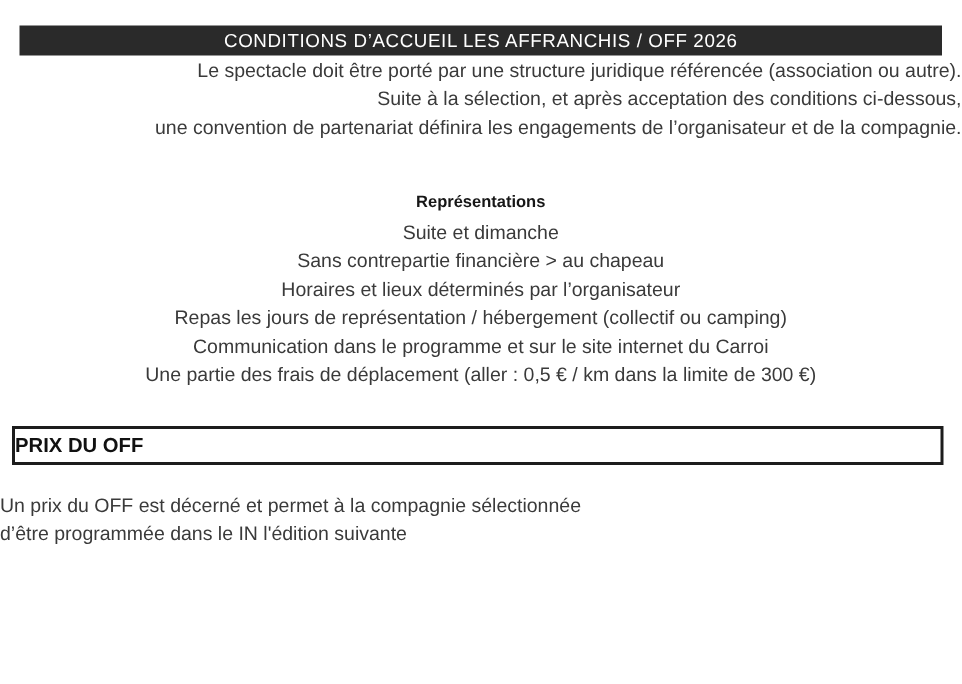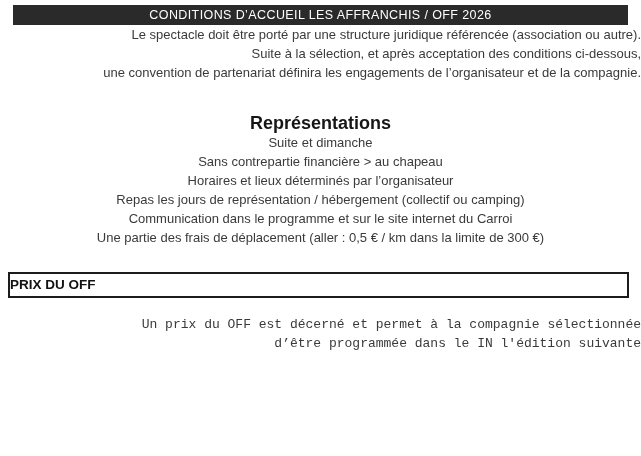--- a/index.html
+++ b/index.html
@@ -8,50 +8,50 @@
     width: 641px;
     height: 456px;
     background: #ffffff;
     font-family: "Liberation Sans", sans-serif;
     font-size: 13px;
     line-height: 19px;
     color: #3a3a3a;
     overflow: hidden;
   }
   .title-bar {
-    margin: 5px 13px 0 13px;
+    margin: 17px 13px 0 13px;
     height: 20px;
     background: #2a2a2a;
     color: #ffffff;
     text-align: center;
     font-size: 12.5px;
     line-height: 20px;
     letter-spacing: 0.4px;
   }
   .intro { text-align: right; }
   .section-heading {
     text-align: center;
     font-weight: bold;
     color: #161616;
-    font-size: 18px;
+    font-size: 11px;
   }
   .heading-representations { margin-top: 32px; }
   .heading-charge { margin-top: 15px; }
   .section-lines { text-align: center; }
   .prize-box {
     margin: 25px 12px 0 8px;
     border: 2px solid #1c1c1c;
     height: 22px;
     line-height: 22px;
     font-weight: bold;
     color: #111111;
     font-size: 13.5px;
     background: #ffffff;
   }
-  .footer { margin-top: 17px; text-align: right; font-family: Liberation Mono, monospace; }
+  .footer { margin-top: 17px; text-align: left; }
   .line { white-space: nowrap; }
 </style>
 </head>
 <body>
 
 <div class="page">
 
   <div class="title-bar">
     <span>CONDITIONS D’ACCUEIL LES AFFRANCHIS / OFF 2026</span>
   </div>

